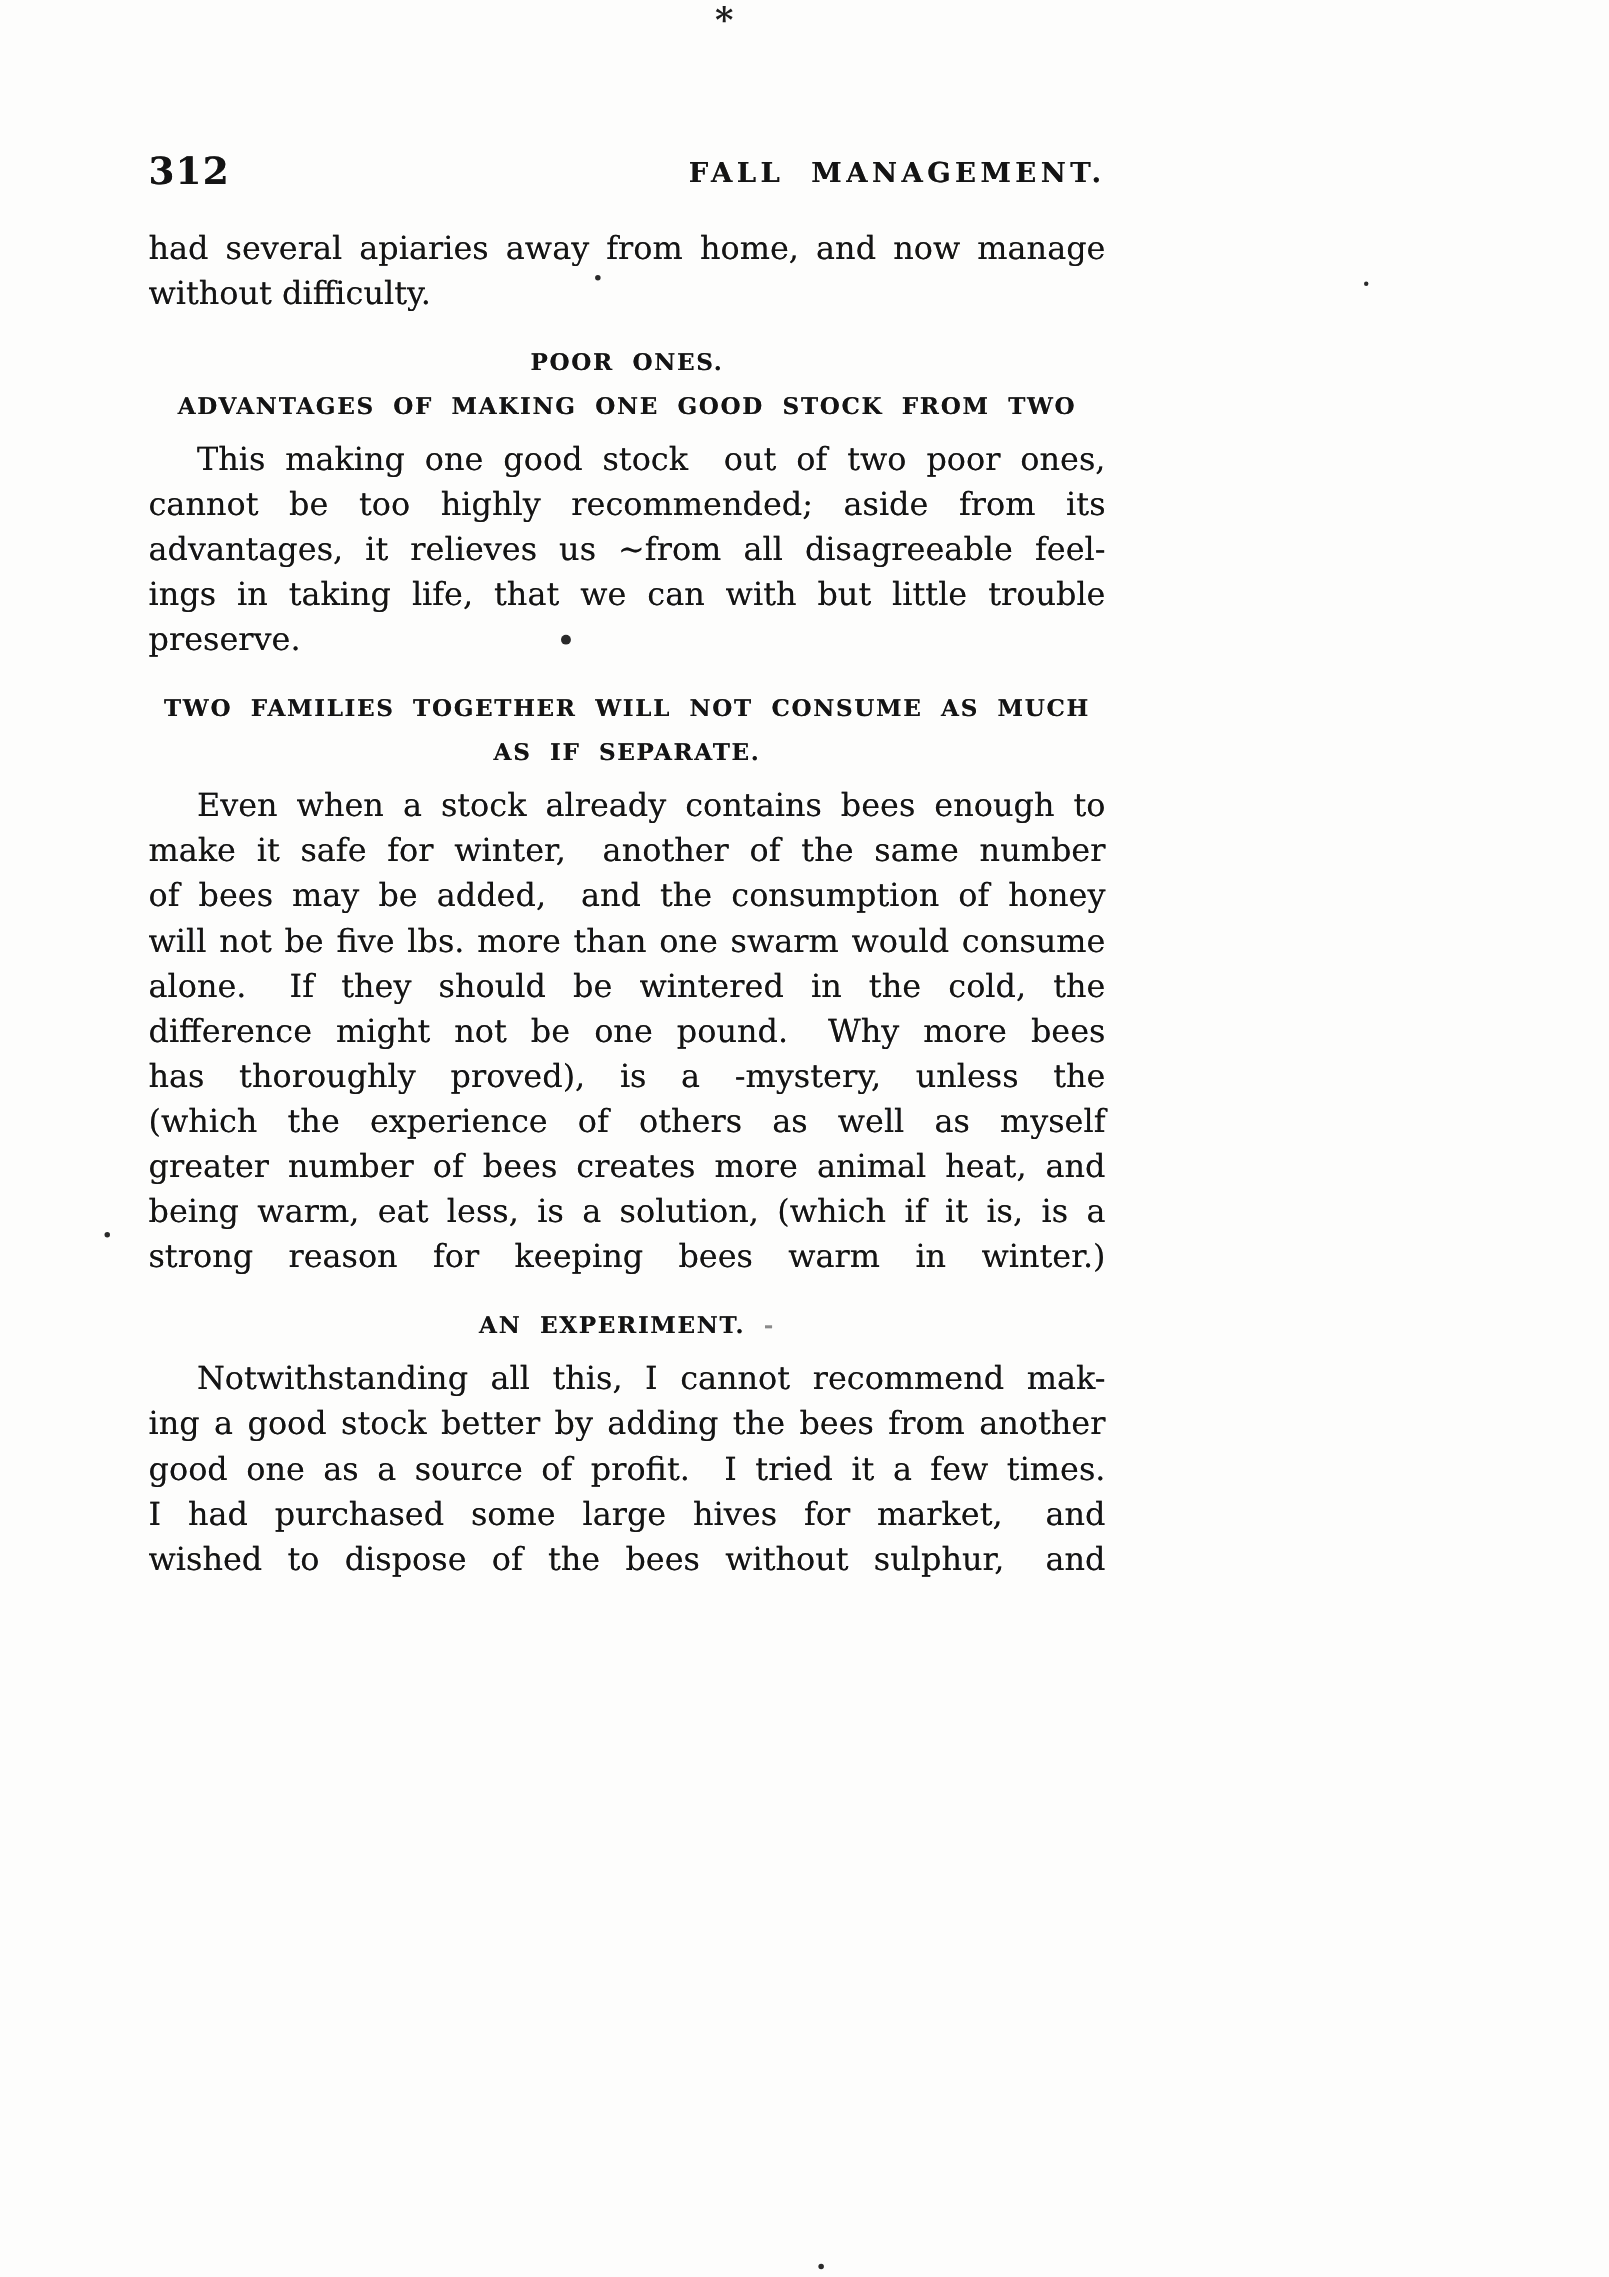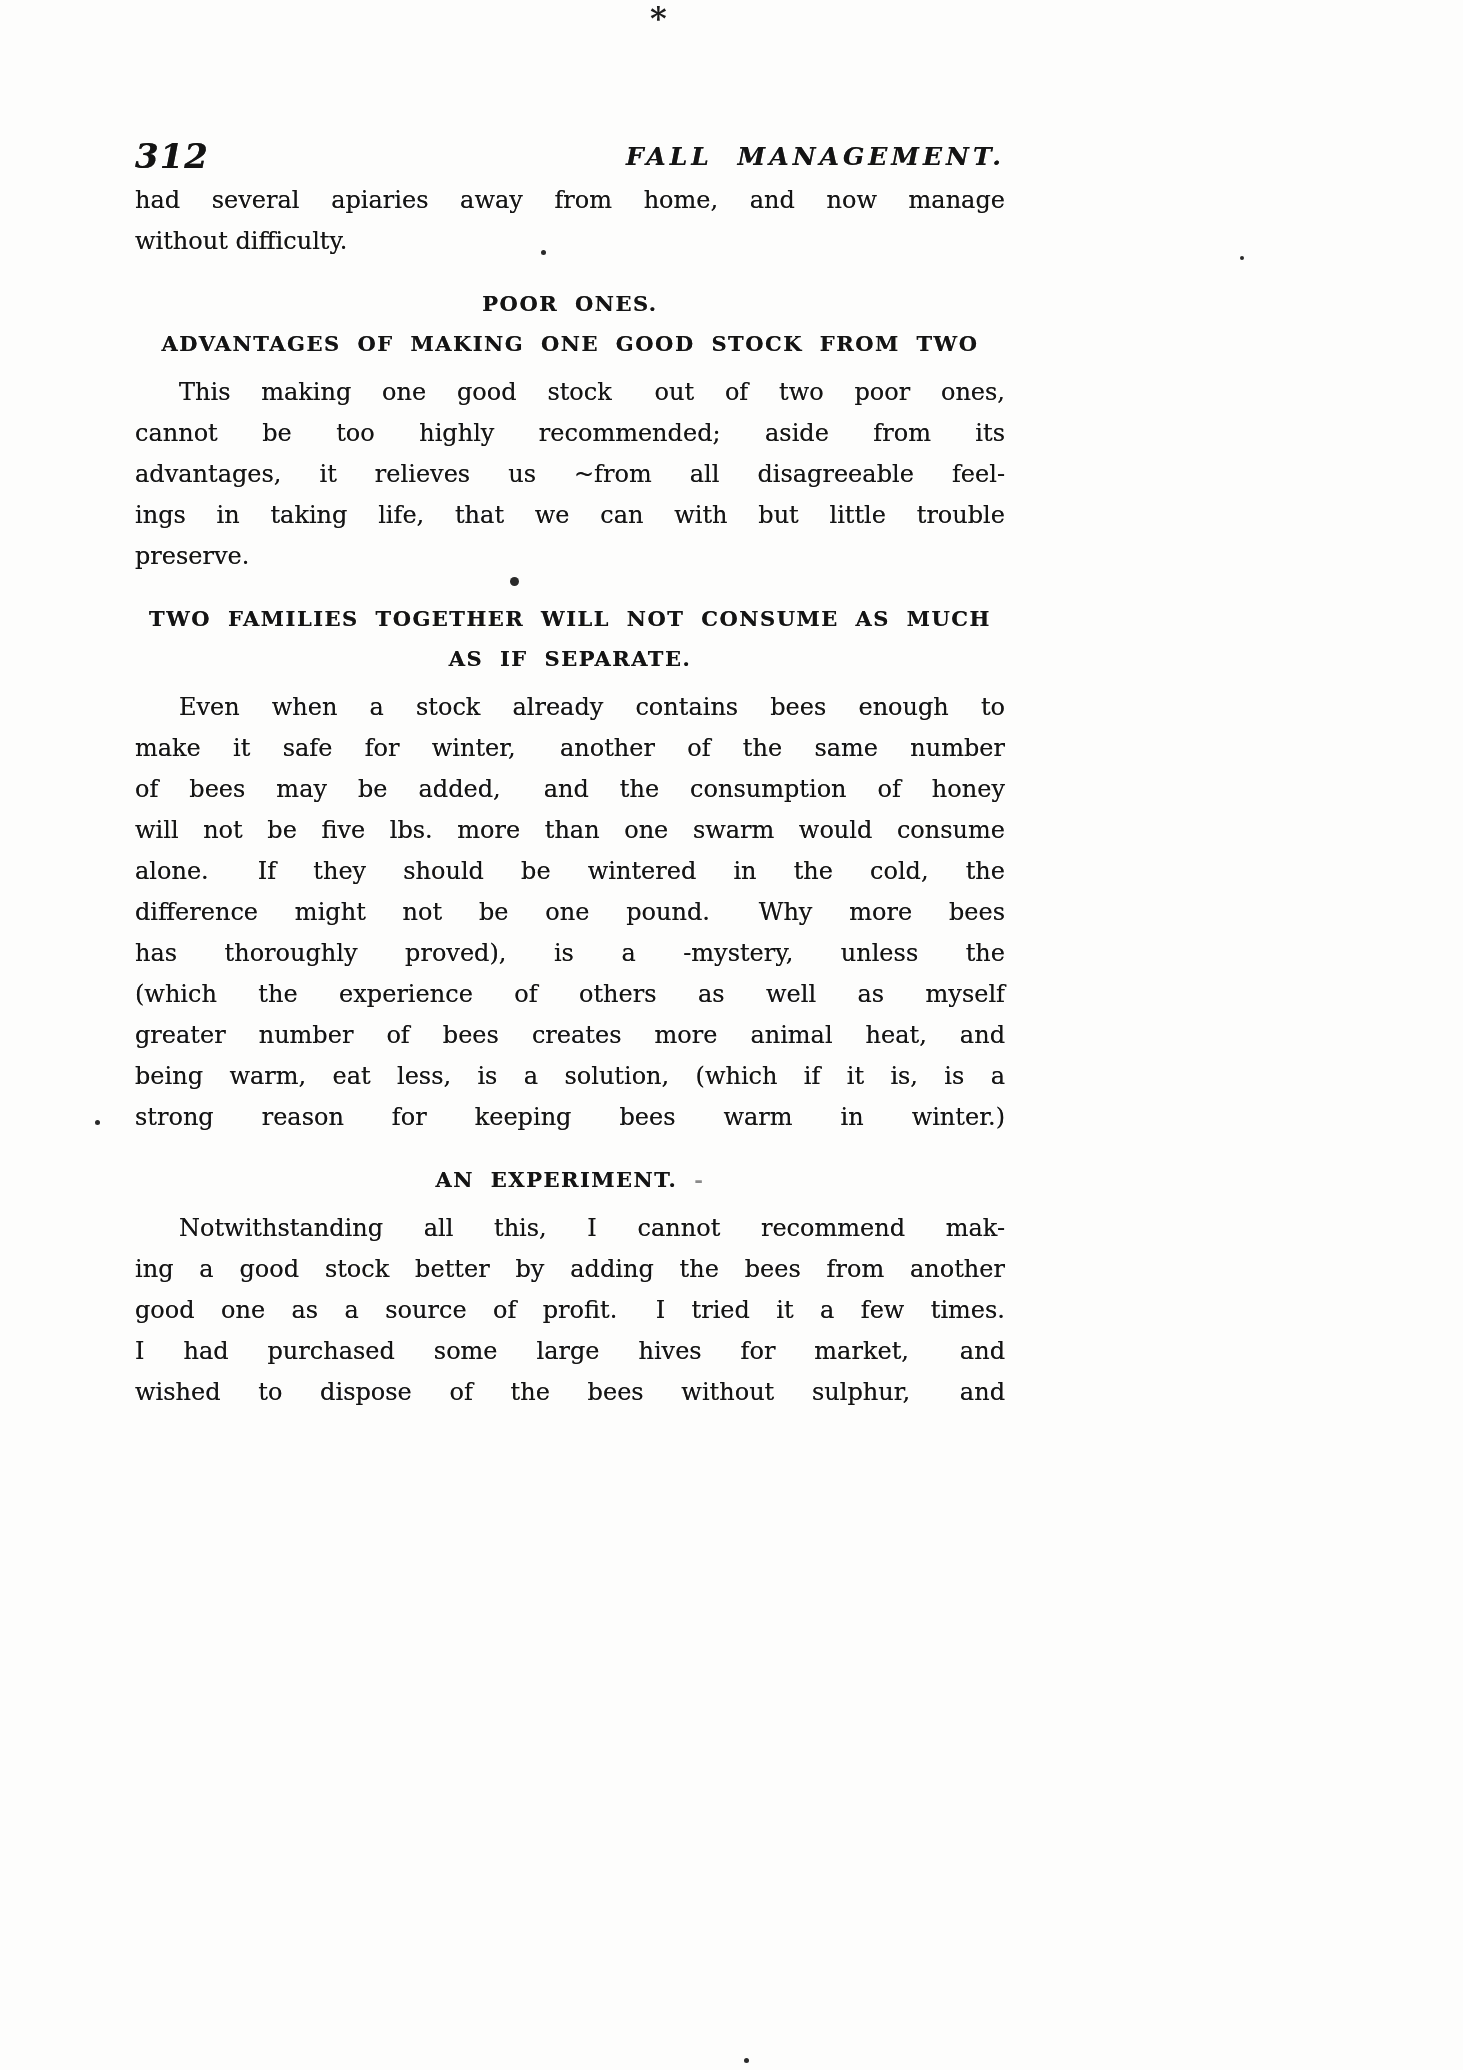--- a/index.html
+++ b/index.html
@@ -21,43 +21,42 @@
   }
   .text-block {
     position: absolute;
     left: 135px;
     top: 136px;
     width: 870px;
   }
   .page-header {
     position: relative;
     height: 40px;
-    margin-bottom: 4px;
-    font-style: italic;
+    margin-bottom: 29px;
   }
   .page-number {
     position: absolute;
     left: 0;
     top: 0;
     font-size: 34px;
     font-weight: bold;
     letter-spacing: 1px;
     text-shadow: 0 0 0.6px rgba(0,0,0,0.65);
   }
   .running-header {
     text-align: right;
     font-size: 25px;
     font-weight: bold;
     letter-spacing: 4px;
     word-spacing: 12px;
     padding-top: 6px;
     text-shadow: 0 0 0.6px rgba(0,0,0,0.65);
   }
   .paragraph {
-    font-size: 24px;
+    font-size: 29px;
     line-height: 41px;
     text-shadow: 0 0 0.55px rgba(0,0,0,0.6);
   }
   .paragraph .line { text-align: justify; text-align-last: justify; }
   .paragraph .line.left { text-align: right; text-align-last: left; }
   .line.indent { text-indent: 44px; }
   .heading {
     font-size: 21px;
     line-height: 40px;
     font-weight: bold;

